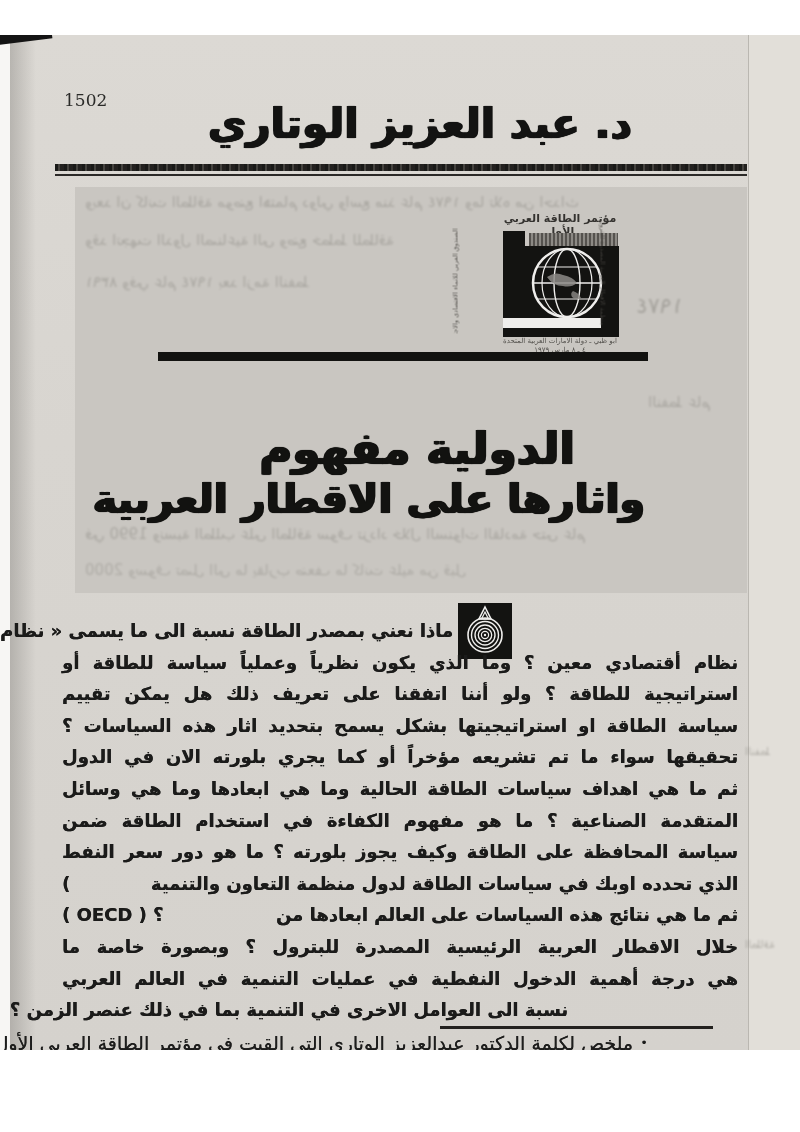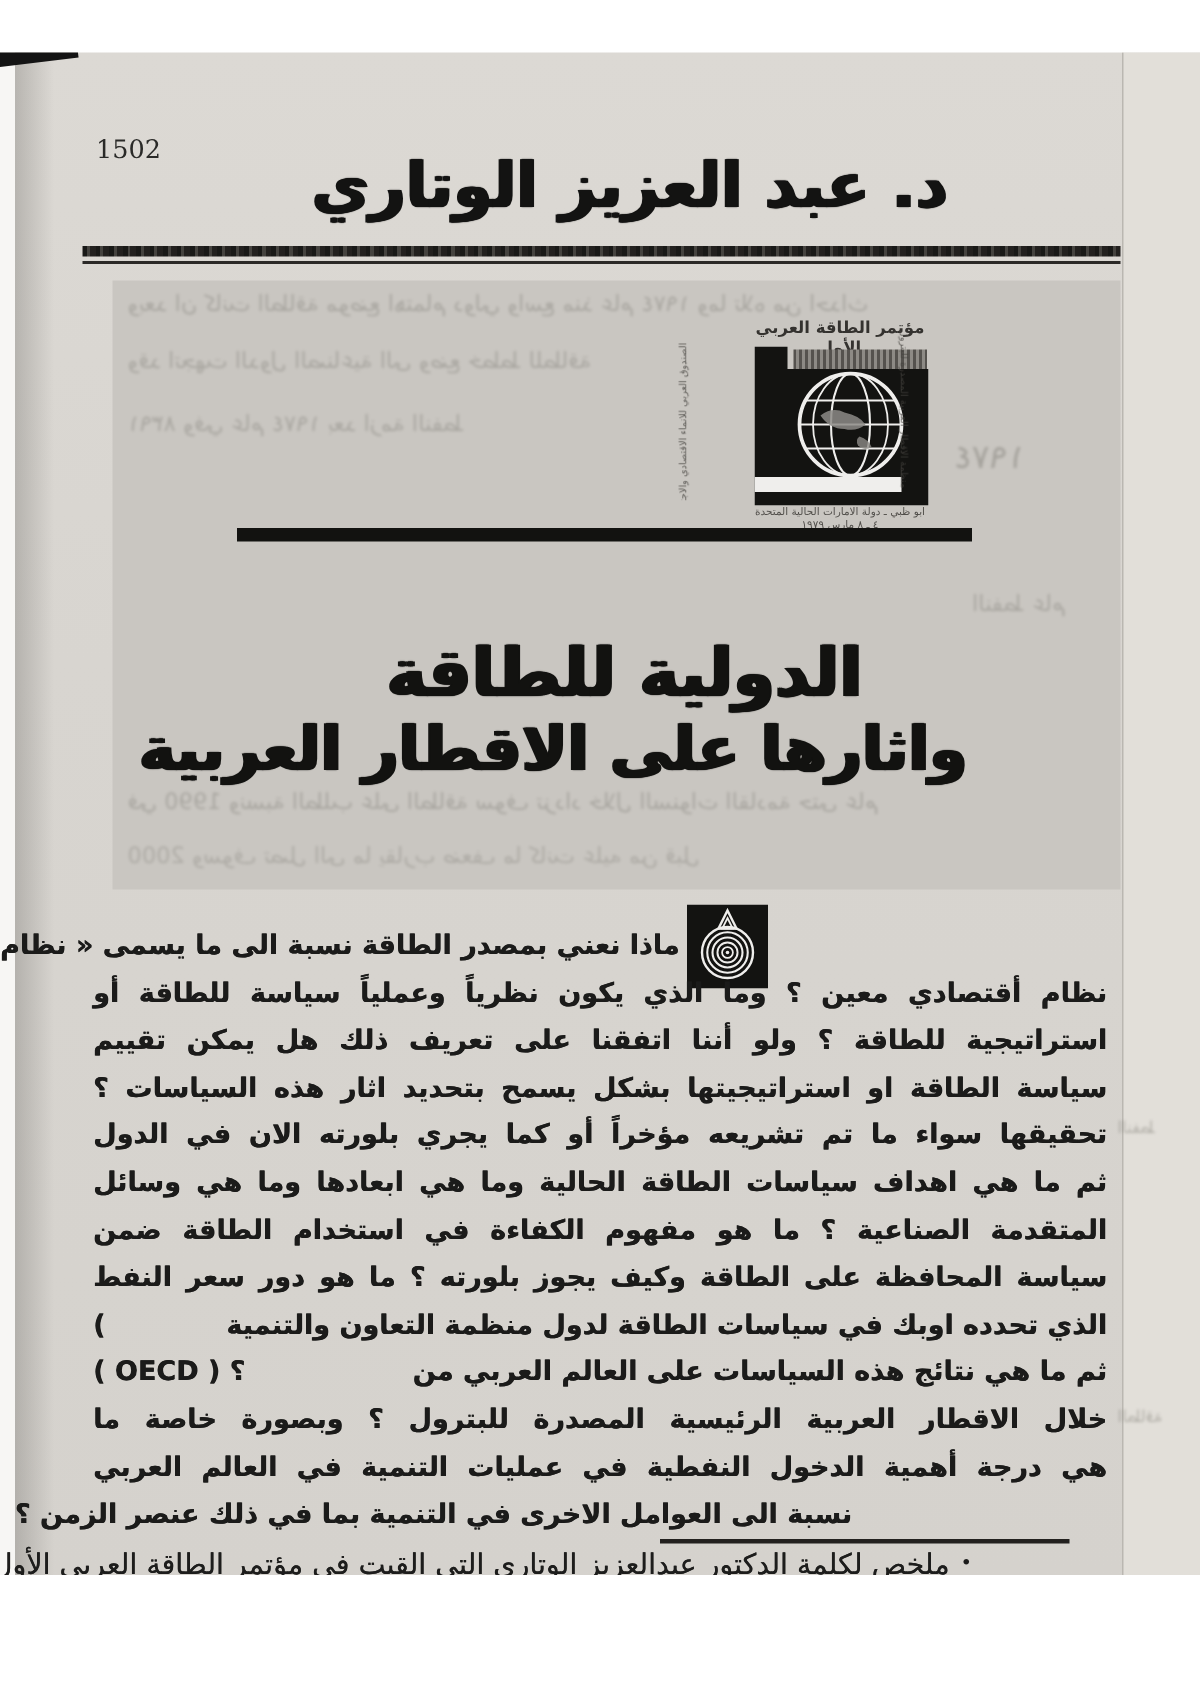--- a/index.html
+++ b/index.html
@@ -141,26 +141,26 @@
       <line x1="34" y1="36" x2="94" y2="36" stroke="#efeeec" stroke-width="1.2"></line>
       <line x1="34" y1="68" x2="94" y2="68" stroke="#efeeec" stroke-width="1.2"></line>
       <path d="M44 46 q8 -6 16 -2 q10 2 14 8 q-6 5 -14 3 q-10 0 -16 -9z" fill="#8d8b87" opacity="0.85"></path>
       <path d="M70 60 q6 2 8 7 q-5 3 -9 -1 q-2 -4 1 -6z" fill="#8d8b87" opacity="0.8"></path>
       <rect x="0" y="87" width="98" height="10" fill="#efeeec"></rect>
     </svg>
   </div>
   <div class="v-text v-left">الصندوق العربي للانماء الاقتصادي والاجتماعي</div>
   <div class="v-text v-right">منظمة الاقطار العربية المصدرة للبترول</div>
   <div class="emblem-sub">
-    <div>ابو ظبي ـ دولة الامارات الحالية المتحدة</div>
+    <div>ابو ظبي ـ دولة الامارات العربية المتحدة</div>
     <div>٤ ـ ٨ مارس ١٩٧٩</div>
   </div>
 
   <div class="title-bar"></div>
-  <div class="t-line t2">الدولية للطاقة</div>
+  <div class="t-line t2">الدولية مفهوم</div>
   <div class="t-line t3">واثارها على الاقطار العربية</div>
 
   <div class="drop-icon">
     <svg width="54" height="56" viewBox="0 0 54 56">
       <rect x="0" y="0" width="54" height="56" fill="#131311"></rect>
       <circle cx="27" cy="32" r="17" fill="none" stroke="#efeeec" stroke-width="1.6"></circle>
       <circle cx="27" cy="32" r="13.5" fill="none" stroke="#efeeec" stroke-width="1.4"></circle>
       <circle cx="27" cy="32" r="10" fill="none" stroke="#efeeec" stroke-width="1.4"></circle>
       <circle cx="27" cy="32" r="6.7" fill="none" stroke="#efeeec" stroke-width="1.3"></circle>
       <circle cx="27" cy="32" r="3.6" fill="none" stroke="#efeeec" stroke-width="1.2"></circle>
@@ -177,21 +177,21 @@
     <div class="bline j">سياسة الطاقة او استراتيجيتها بشكل يسمح بتحديد اثار هذه السياسات ؟</div>
     <div class="bline j">تحقيقها سواء ما تم تشريعه مؤخراً أو كما يجري بلورته الان في الدول</div>
     <div class="bline j">ثم ما هي اهداف سياسات الطاقة الحالية وما هي ابعادها وما هي وسائل</div>
     <div class="bline j">المتقدمة الصناعية ؟ ما هو مفهوم الكفاءة في استخدام الطاقة ضمن</div>
     <div class="bline j">سياسة المحافظة على الطاقة وكيف يجوز بلورته ؟ ما هو دور سعر النفط</div>
     <div class="bline flexline">
       <span>الذي تحدده اوبك في سياسات الطاقة لدول منظمة التعاون والتنمية</span>
       <span class="ltr">(</span>
     </div>
     <div class="bline flexline">
-      <span>ثم ما هي نتائج هذه السياسات على العالم العربي من</span>
+      <span>ثم ما هي نتائج هذه السياسات على العالم ابعادها من</span>
       <span class="ltr">( OECD ) ؟</span>
     </div>
     <div class="bline j">خلال الاقطار العربية الرئيسية المصدرة للبترول ؟ وبصورة خاصة ما</div>
     <div class="bline j">هي درجة أهمية الدخول النفطية في عمليات التنمية في العالم العربي</div>
     <div class="bline last">نسبة الى العوامل الاخرى في التنمية بما في ذلك عنصر الزمن ؟</div>
   </div>
 
   <div class="fn-rule"></div>
   <div class="fn-marker">•</div>
   <div class="fn-text">ملخص لكلمة الدكتور عبدالعزيز الوتاري التي القيت في مؤتمر الطاقة العربي الأول .</div>

